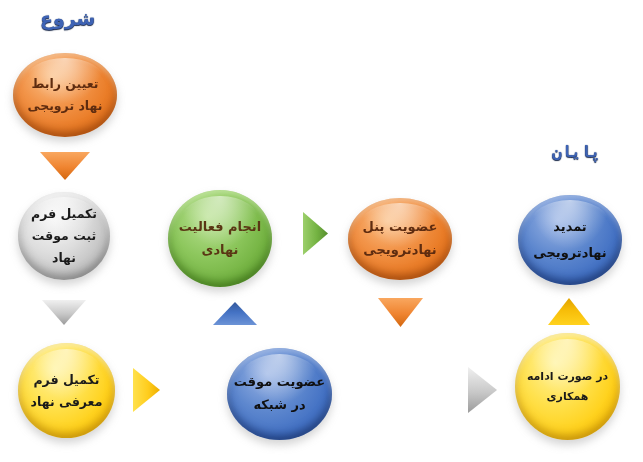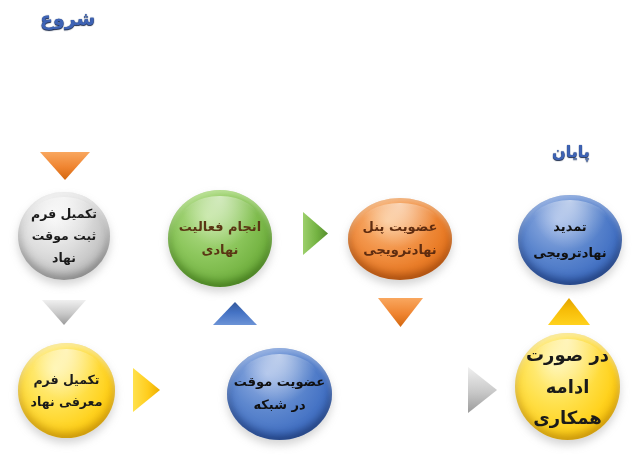--- a/index.html
+++ b/index.html
@@ -13,21 +13,21 @@
   
   .flow-label{
     position:absolute;
     font-weight:bold;
     color:#3e63b5;
     text-shadow:0 1px 1px rgba(10,25,60,.9), 0 0 1px #23406e;
     letter-spacing:1px;
     white-space:nowrap;
   }
   .start-label{left:40px;top:7px;font-size:19px;}
-  .end-label{left:552px;top:142px;font-size:16px;}
+  .end-label{left:552px;top:142px;font-size:16px;font-family:Liberation Mono, monospace;}
 
   
   .node{
     position:absolute;
     border-radius:50%;
     display:flex;align-items:center;justify-content:center;
     text-align:center;
     font-weight:bold;
     font-size:12.5px;
     line-height:1.75;
@@ -57,21 +57,21 @@
           box-shadow:inset 0 -5px 9px rgba(10,30,80,.55), inset 0 3px 5px rgba(210,225,255,.55), 0 5px 9px rgba(150,150,150,.40);}
 
   .n1{left:13px;top:53px;width:104px;height:84px;color:#5e2c10;}
   .n2{left:18px;top:192px;width:92px;height:88px;color:#1a1a1a;}
   .n3{left:18px;top:343px;width:97px;height:95px;color:#1a1a1a;}
   .n4{left:168px;top:190px;width:104px;height:97px;color:#5a3614;font-size:13px;}
   .n5{left:180px;top:348px;width:105px;height:92px;color:#101010;font-size:13px;margin-left:47px;}
   .n6{left:348px;top:198px;width:104px;height:82px;color:#5e2c10;font-size:13px;}
   .n7{left:352px;top:343px;width:101px;height:94px;color:#1a1a1a;line-height:1.55;}
   .n8{left:518px;top:195px;width:104px;height:90px;color:#101010;font-size:13px;line-height:2.0;}
-  .n9{left:515px;top:333px;width:105px;height:107px;color:#1a1a1a;font-size:18px;}
+  .n9{left:515px;top:333px;width:105px;height:107px;color:#1a1a1a;font-size:11px;}
 
   
   .arrow{
     position:absolute;
     filter:drop-shadow(0 0 4px rgba(170,170,170,.55));
   }
   .dir-down{clip-path:polygon(0 0,100% 0,50% 100%);}
   .dir-up{clip-path:polygon(50% 0,0 100%,100% 100%);}
   .dir-right{clip-path:polygon(0 0,100% 50%,0 100%);}
 
@@ -92,20 +92,24 @@
   .a8{left:548px;top:298px;width:42px;height:27px;}
 </style>
 </head>
 <body>
 
 <div id="canvas" dir="rtl">
 
   <div class="flow-label start-label">شروع</div>
   <div class="flow-label end-label">پایان</div>
 
+  <div class="node c-orange n1">
+    <span>تعیین رابط
+نهاد ترویجی</span>
+  </div>
   <div class="arrow dir-down a-orange-d a1"></div>
 
   <div class="node c-gray n2">
     <span>تکمیل فرم
 ثبت موقت
 نهاد</span>
   </div>
   <div class="arrow dir-down a-gray-d a2"></div>
 
   <div class="node c-yellow n3">

